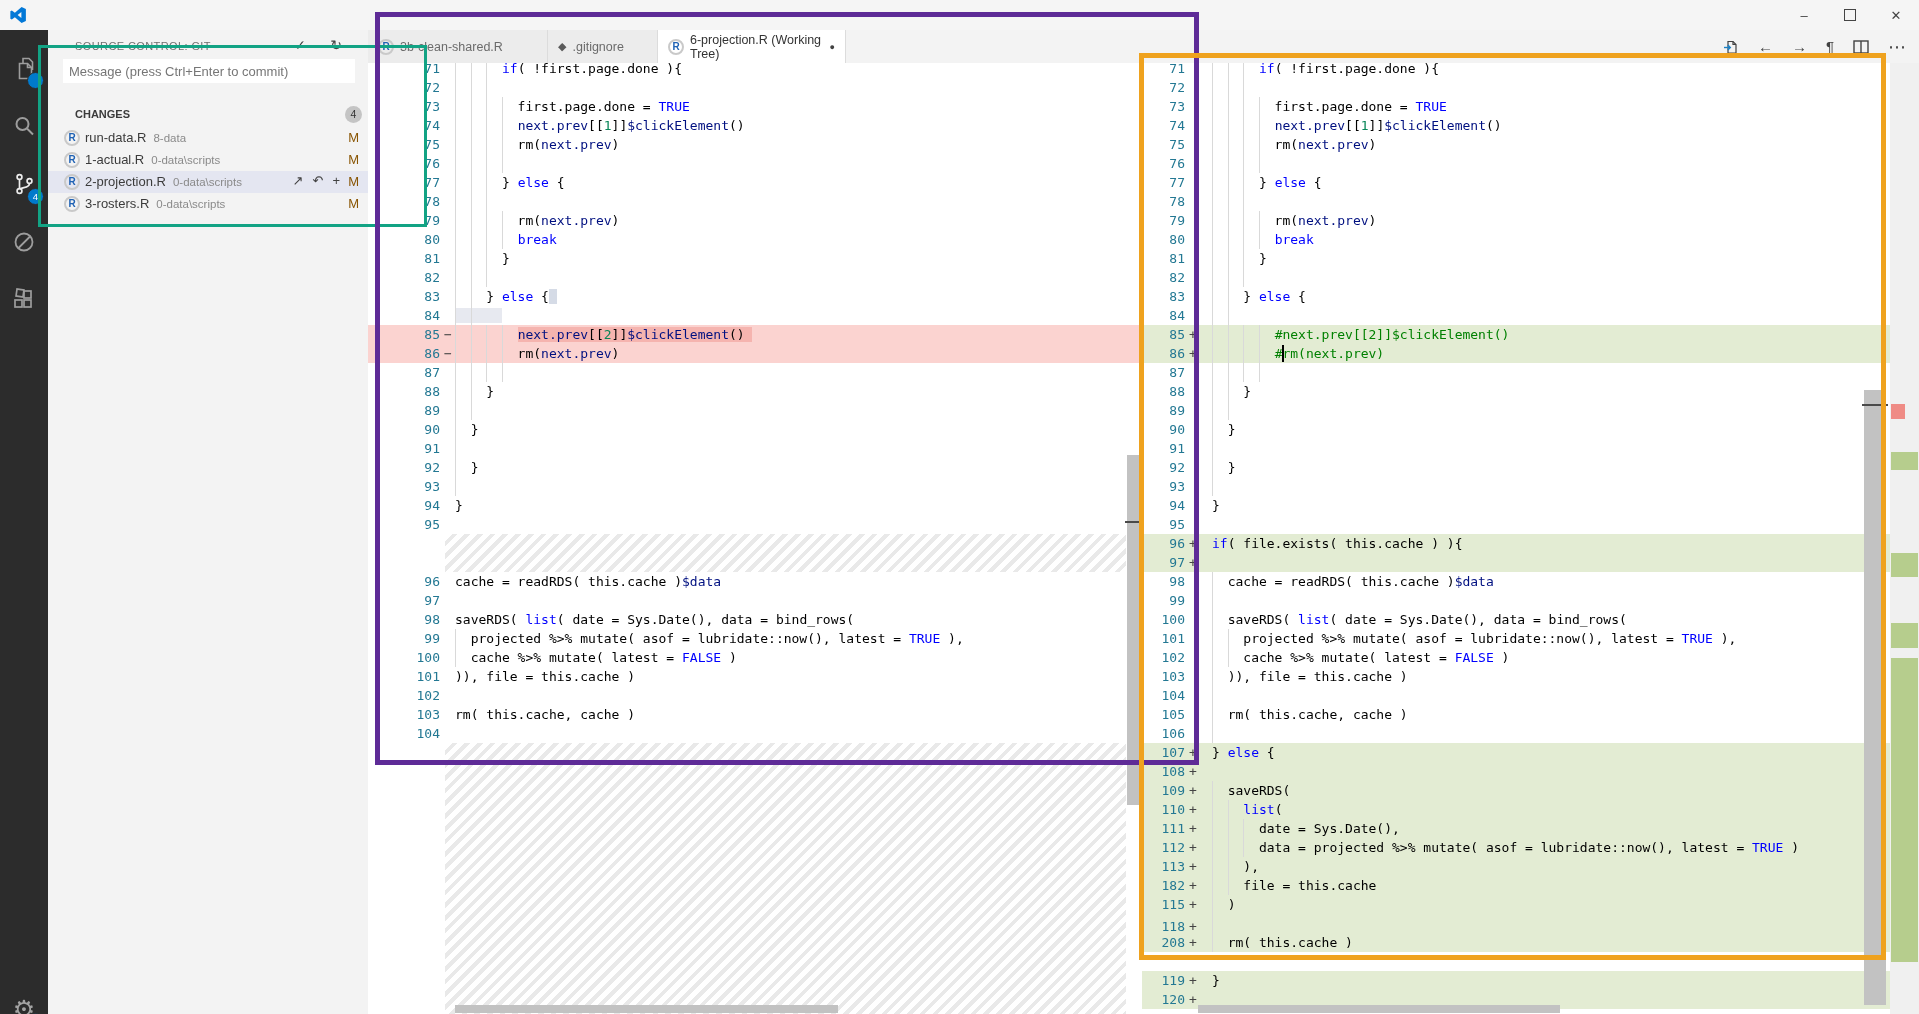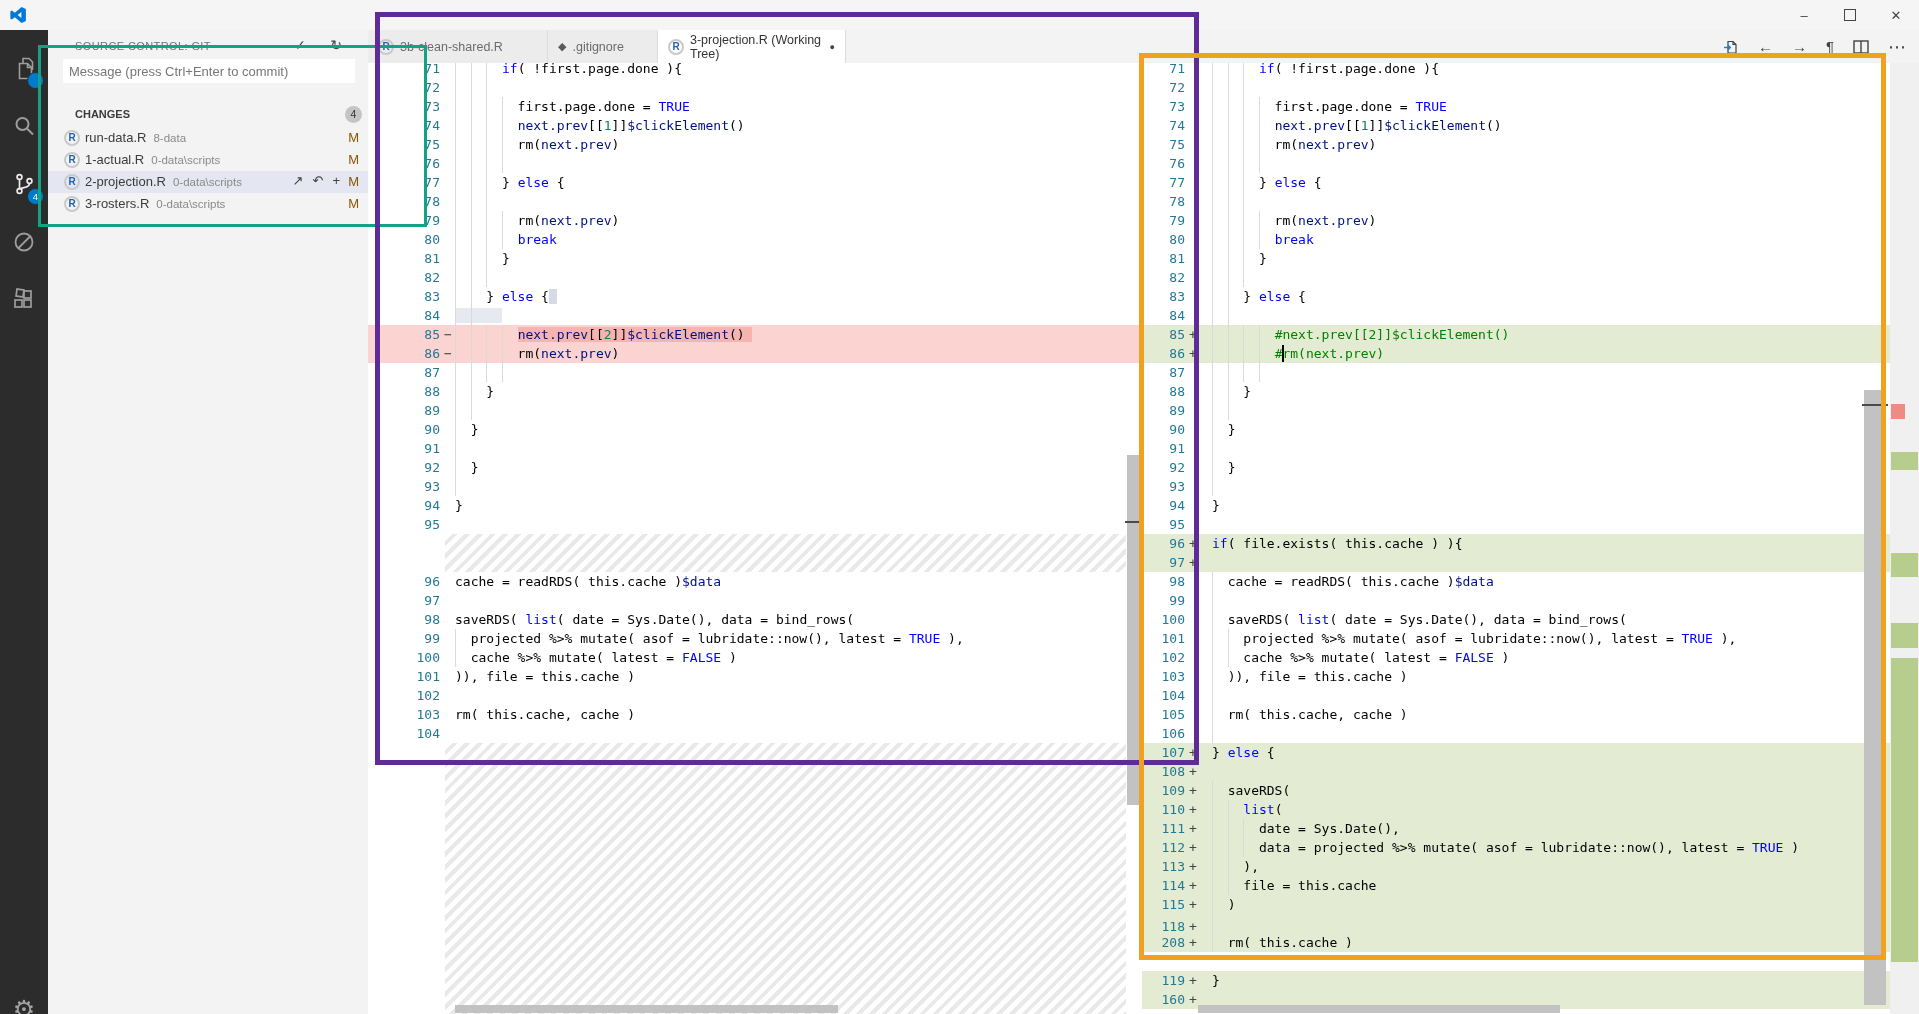--- a/index.html
+++ b/index.html
@@ -207,21 +207,21 @@
       <div class="tab" style="left: 0px; width: 180px;">
         <span class="r-icon">R</span>
         <span>3b-clean-shared.R</span>
       </div>
       <div class="tab" style="left: 180px; width: 110px;">
         <span class="tab-git-icon">◆</span>
         <span>.gitignore</span>
       </div>
       <div class="tab active" style="left: 290px; width: 188px;">
         <span class="r-icon">R</span>
-        <span>3-projection.R (Working Tree)</span>
+        <span>6-projection.R (Working Tree)</span>
         <span class="tab-dirty">●</span>
       </div>
     </div>
   <div id="editor-actions">
     <span>
       <svg width="16" height="16" viewBox="0 0 16 16">
         <g fill="none" stroke="#424242" stroke-width="1.2">
           <path d="M5 2.5h5l3 3V14H5z"></path>
             <path d="M10 2.5v3h3"></path>
         </g>
@@ -629,21 +629,21 @@
         <div class="lnum" style="width: 43px;">112</div>
         <div class="lmark" style="left: 47px;">+</div>
         <div class="lcode" style="left: 70px;"><i class="ig" style="left: 0px;"></i><i class="ig" style="left: 15.66px;"></i><i class="ig" style="left: 31.32px;"></i><span class="tk-p">      data = projected %&gt;% mutate( asof = lubridate::now(), latest = </span><span class="tk-k">TRUE</span><span class="tk-p"> )</span></div>
       </div>
       <div class="crow add" style="top: 794px;">
         <div class="lnum" style="width: 43px;">113</div>
         <div class="lmark" style="left: 47px;">+</div>
         <div class="lcode" style="left: 70px;"><i class="ig" style="left: 0px;"></i><i class="ig" style="left: 15.66px;"></i><span class="tk-p">    ),</span></div>
       </div>
       <div class="crow add" style="top: 813px;">
-        <div class="lnum" style="width: 43px;">114</div>
+        <div class="lnum" style="width: 43px;">182</div>
         <div class="lmark" style="left: 47px;">+</div>
         <div class="lcode" style="left: 70px;"><i class="ig" style="left: 0px;"></i><i class="ig" style="left: 15.66px;"></i><span class="tk-p">    file = this.cache</span></div>
       </div>
       <div class="crow add" style="top: 832px;">
         <div class="lnum" style="width: 43px;">115</div>
         <div class="lmark" style="left: 47px;">+</div>
         <div class="lcode" style="left: 70px;"><i class="ig" style="left: 0px;"></i><span class="tk-p">  )</span></div>
       </div>
       <div class="crow add" style="top: 851px;">
         <div class="lnum" style="width: 43px;">116</div>
@@ -659,21 +659,21 @@
         <div class="lnum" style="width: 43px;">118</div>
         <div class="lmark" style="left: 47px;">+</div>
         <div class="lcode" style="left: 70px;"><i class="ig" style="left: 0px;"></i></div>
       </div>
       <div class="crow add" style="top: 908px;">
         <div class="lnum" style="width: 43px;">119</div>
         <div class="lmark" style="left: 47px;">+</div>
         <div class="lcode" style="left: 70px;"><span class="tk-p">}</span></div>
       </div>
       <div class="crow add" style="top: 927px;">
-        <div class="lnum" style="width: 43px;">160</div>
+        <div class="lnum" style="width: 43px;">120</div>
         <div class="lmark" style="left: 47px;">+</div>
         <div class="lcode" style="left: 70px;"></div>
       </div>
     </div>
 
   <div class="vthumb" style="left:759px;top:392px;width:12px;height:350px;"></div>
   <div class="sbdash" style="left:757px;top:458px;width:16px;"></div>
 
   <div class="vthumb" style="left:1496px;top:327px;width:22px;height:615px;"></div>
   <div class="sbdash" style="left:1494px;top:341px;width:26px;"></div>

